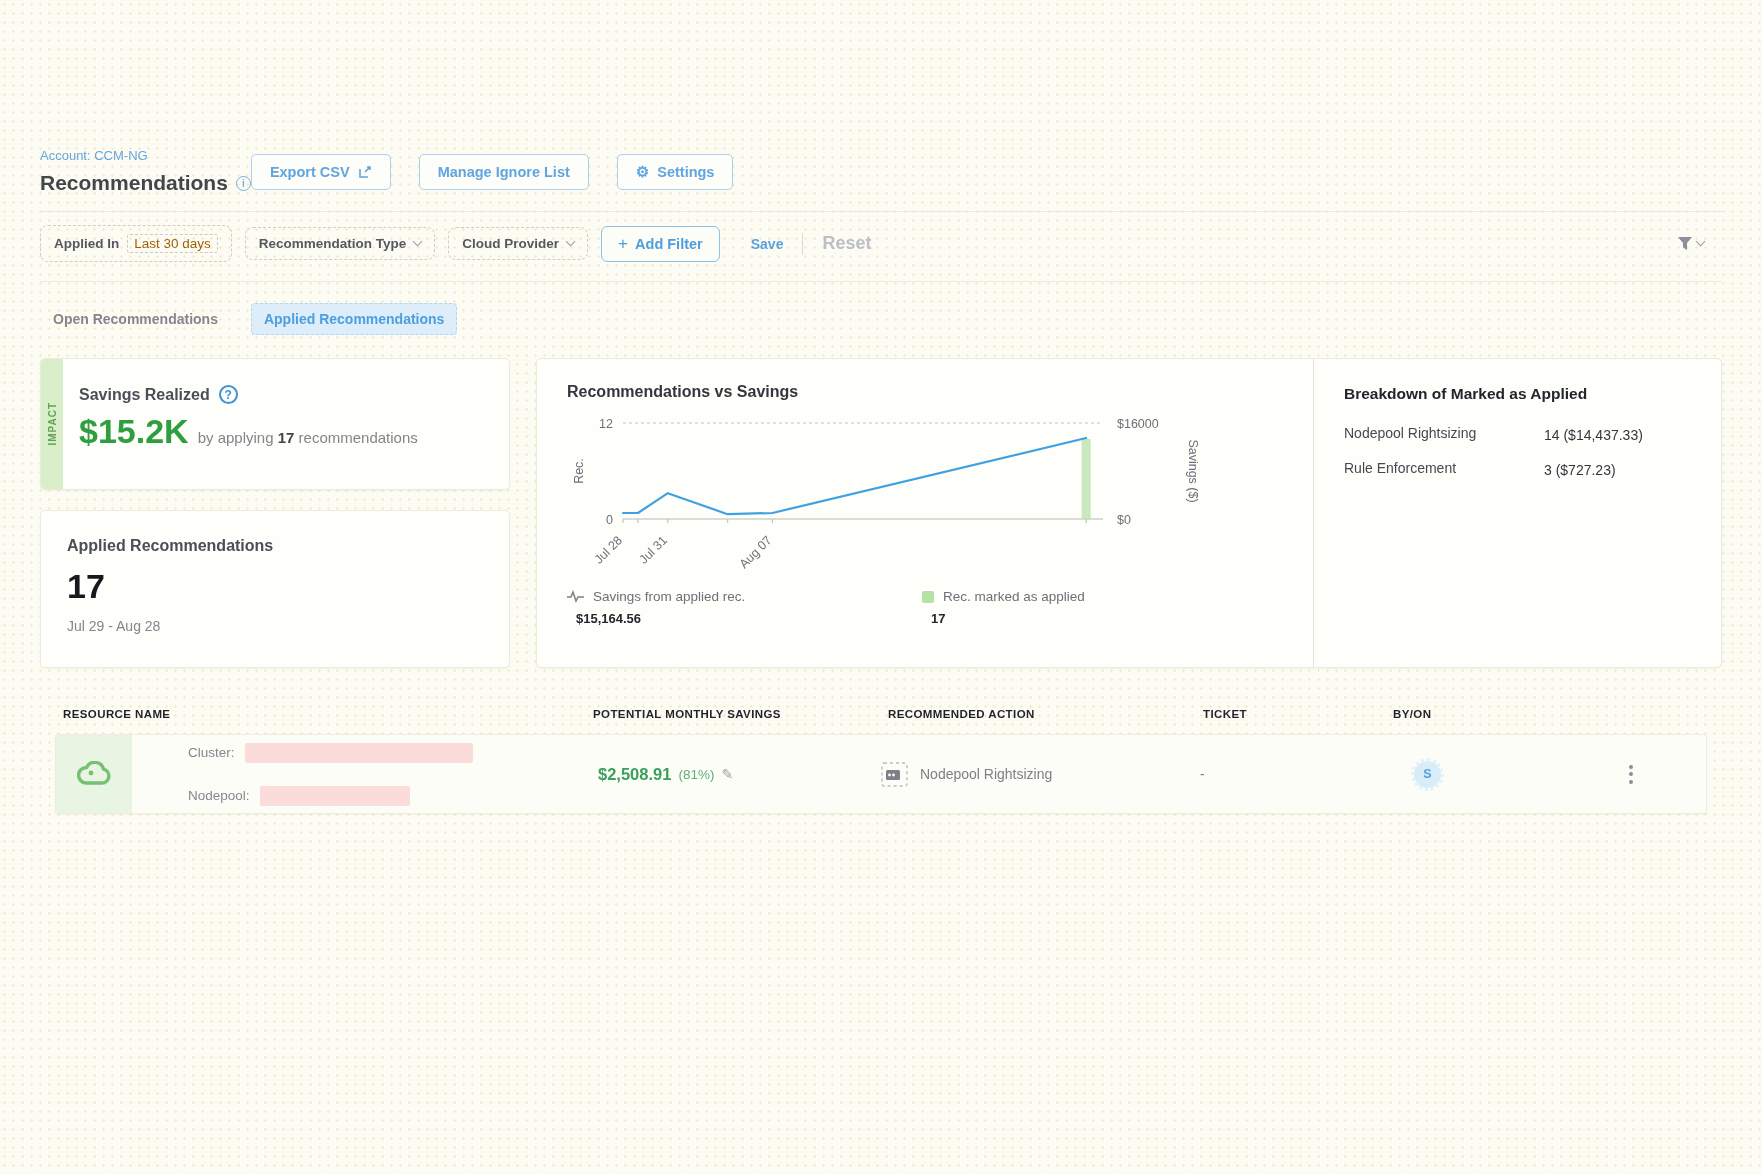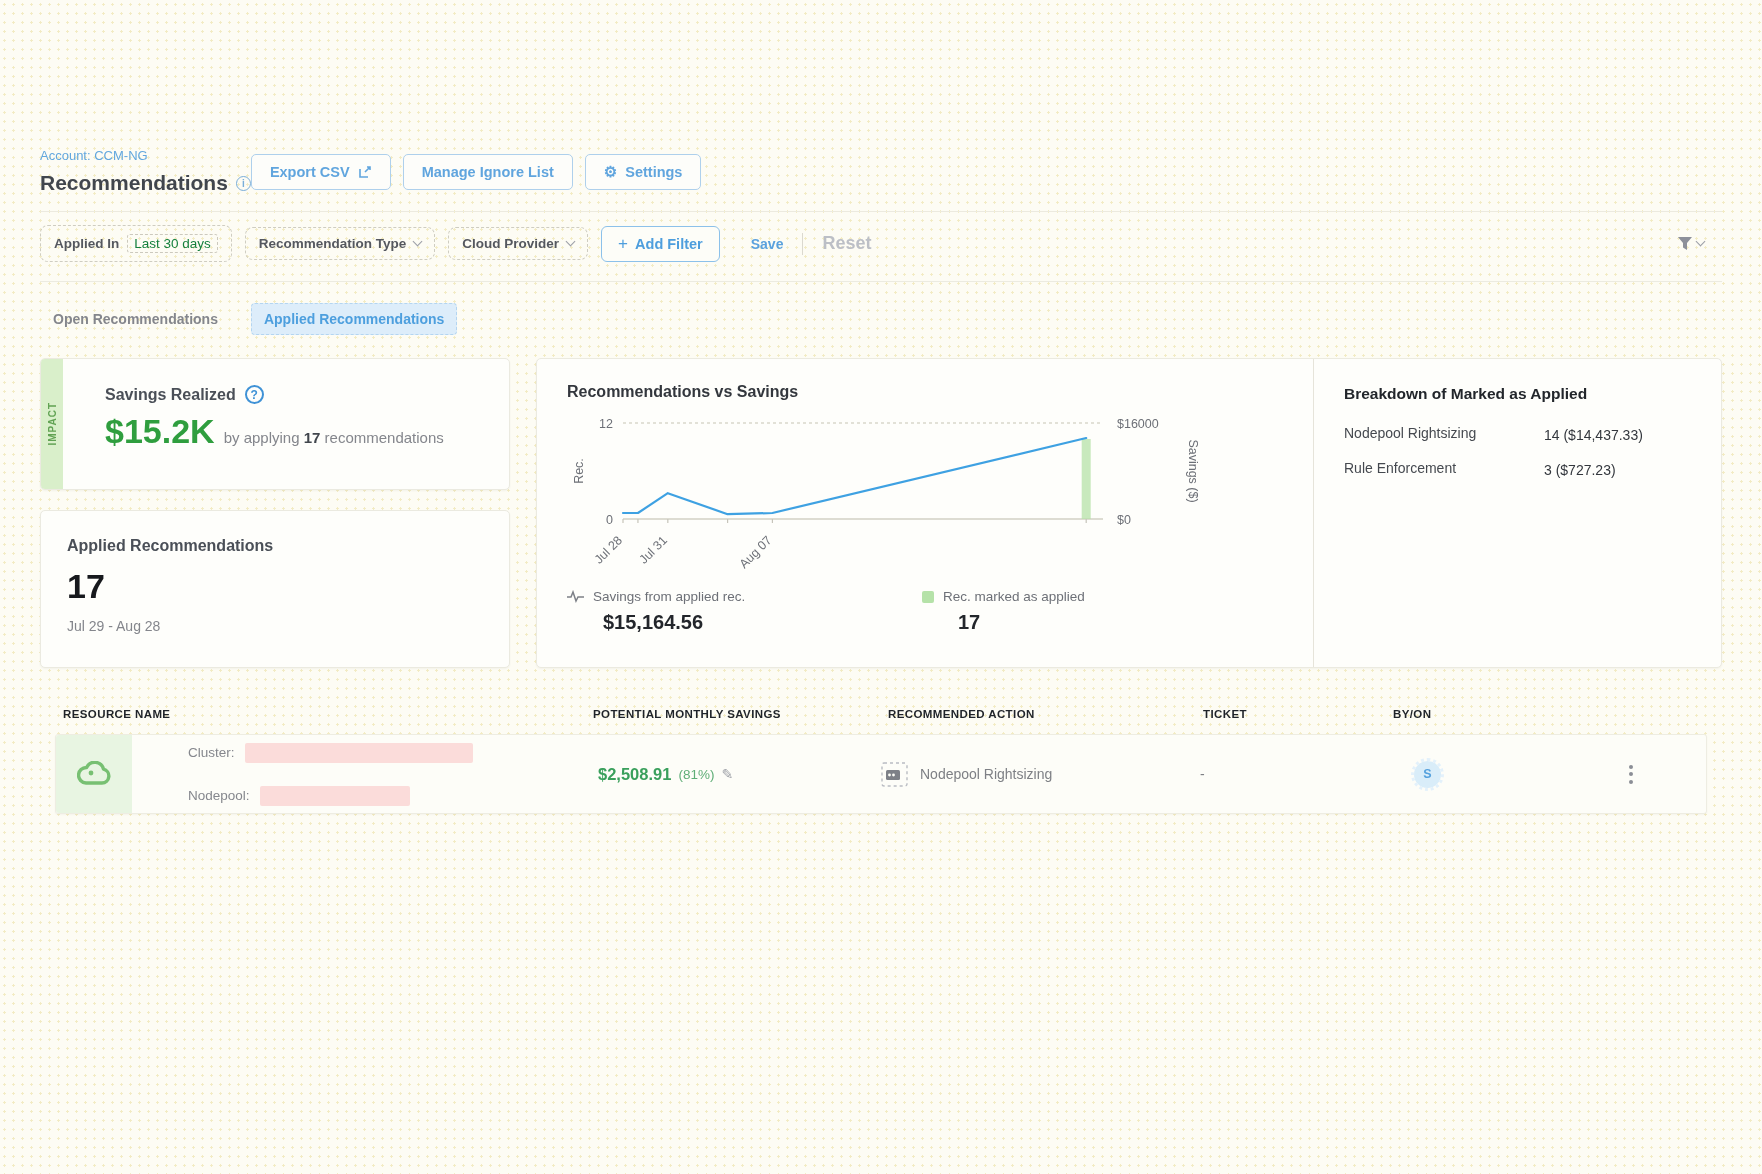--- a/index.html
+++ b/index.html
@@ -15,33 +15,33 @@
   .viewport { width:1762px; height:1174px; position:relative; }
 
   
   .page-header { margin:148px 40px 0; padding-bottom:16px; border-bottom:1px solid #eceadf;
     display:flex; justify-content:flex-start; align-items:center; }
   .account-line { font-size:13px; color:#62a7de; margin-bottom:8px; }
   .page-title-row { display:flex; align-items:center; gap:8px; }
   .page-title { font-size:21px; font-weight:700; color:#41464d; }
   .info-circle { width:15px; height:15px; border-radius:50%; border:1.5px solid #79aed9;
     color:#79aed9; font-size:10px; font-weight:700; display:flex; align-items:center; justify-content:center; }
-  .header-buttons { display:flex; gap:12px; }
+  .header-buttons { display:flex; gap:28px; }
   .hbtn { height:36px; padding:0 18px; background:#fdfdfa; border:1.5px solid #aed0ec; border-radius:5px;
     color:#60a5de; font-size:14.5px; font-weight:700; display:flex; align-items:center; gap:8px; cursor:pointer;
     font-family:"Liberation Sans", sans-serif; }
   .ext-icon, .gear-icon { display:inline-flex; }
   .gear-glyph { font-size:15px; line-height:1; }
 
   
   .filter-bar { margin:0 40px; padding:13px 0 19px; display:flex; align-items:center; gap:13px;
     border-bottom:1px solid #ecebe1; }
   .chip { border:1px dashed #cfcdc1; border-radius:8px; padding:8px 13px; display:flex; align-items:center;
     gap:8px; font-size:13.5px; color:#55585f; font-weight:700; background:transparent; cursor:pointer; }
-  .chip .chip-value { color:#15803d; font-weight:400; border:1px dashed #ccc9bd; border-radius:3px; padding:1px 6px; }
+  .chip .chip-value { color:#a16207; font-weight:400; border:1px dashed #ccc9bd; border-radius:3px; padding:1px 6px; }
   .chev { width:7px; height:7px; border-right:1.5px solid #9b9ea6; border-bottom:1.5px solid #9b9ea6;
     transform:rotate(45deg); margin-top:-4px; display:inline-block; }
   .add-filter { border:1.5px solid #8cc1ea; border-radius:6px; padding:9px 16px; color:#4e9edd;
     font-size:14.5px; font-weight:700; display:flex; align-items:center; gap:7px; background:#fdfdf8; cursor:pointer; }
   .add-filter .plus { font-size:17px; font-weight:400; line-height:0.8; }
   .save-link { color:#5aa1dd; font-size:14px; font-weight:700; margin-left:18px; cursor:pointer; }
   .vdiv { width:1px; height:22px; background:#dbd9cf; margin:0 6px; }
   .reset-link { color:#bcbfc6; font-size:18px; font-weight:700; cursor:pointer; }
   .filter-spacer { flex:1; }
   .funnel-wrap { display:flex; align-items:center; gap:4px; margin-right:18px; cursor:pointer; }
@@ -54,21 +54,21 @@
 
   
   .dashboard { margin:23px 40px 0; display:flex; gap:26px; align-items:stretch; }
   .left-col { width:470px; display:flex; flex-direction:column; gap:20px; }
   .card { background:#fefefb; border:1px solid #ebeae0; border-radius:5px; box-shadow:0 1px 2px rgba(60,60,40,.05); }
 
   .savings-card { height:132px; display:flex; overflow:hidden; }
   .impact-strip { width:22px; background:#d9efca; color:#61a253; font-size:10px; font-weight:700; letter-spacing:1px;
     display:flex; align-items:center; justify-content:center; }
   .impact-strip span { transform:rotate(180deg); writing-mode:vertical-rl; }
-  .savings-body { padding:26px 0 0 42px; }
+  .savings-body { padding:26px 0 0 16px; }
   .savings-title-row { display:flex; align-items:center; gap:9px; margin-bottom:8px; }
   .savings-title { font-size:16px; font-weight:700; color:#4a4f57; }
   .help-circle { width:19px; height:19px; border-radius:50%; border:2px solid #3f92d6; color:#3f92d6;
     font-size:12px; font-weight:700; display:flex; align-items:center; justify-content:center; }
   .savings-amount-row { display:flex; align-items:baseline; gap:9px; }
   .savings-amount { font-size:34px; font-weight:800; color:#2f9e3e; }
   .savings-desc { font-size:15px; color:#84868c; }
   .savings-desc b { color:#41464d; }
 
   .applied-card { height:158px; padding:26px; }
@@ -78,21 +78,21 @@
 
   .chart-card { flex:1; display:flex; }
   .chart-section { flex:1; padding:24px 0 20px 30px; }
   .chart-title { font-size:16px; font-weight:700; color:#33373d; margin-bottom:4px; }
   .chart-svg-wrap { margin-top:4px; }
   .chart-legend { display:flex; margin-top:2px; }
   .legend-item { width:355px; }
   .legend-item.second { width:auto; }
   .legend-label-row { display:flex; align-items:center; gap:9px; font-size:13.5px; color:#6d7077; }
   .legend-swatch { width:12px; height:12px; background:#b5e2a8; border-radius:2px; display:inline-block; }
-  .legend-value { font-size:20px; font-weight:800; color:#23262b; margin:7px 0 0 36px; }
+  .legend-value { font-size:13px; font-weight:800; color:#23262b; margin:7px 0 0 9px; }
   .breakdown { width:408px; border-left:1px solid #e6e4da; padding:26px 26px 0 30px; }
   .breakdown-title { font-size:15.5px; font-weight:800; color:#22262b; margin-bottom:22px; }
   .breakdown-row { display:flex; margin-bottom:15px; font-size:14px; }
   .breakdown-label { width:200px; color:#45494f; }
   .breakdown-value { width:120px; color:#33373d; line-height:1.45; }
 
   
   .rec-table { margin:40px 55px 0; }
   .table-head { display:grid; grid-template-columns:530px 295px 315px 190px 225px 1fr;
     padding:0 0 14px 8px; }

